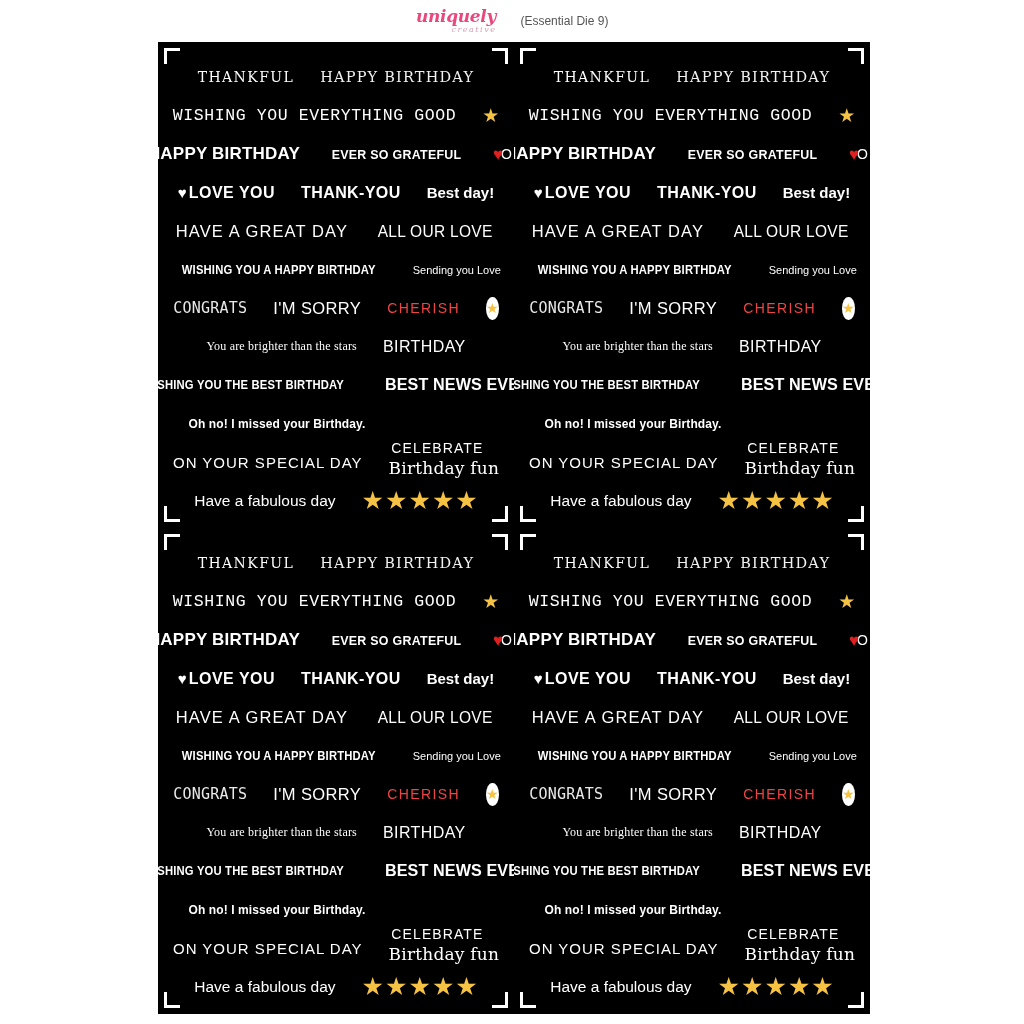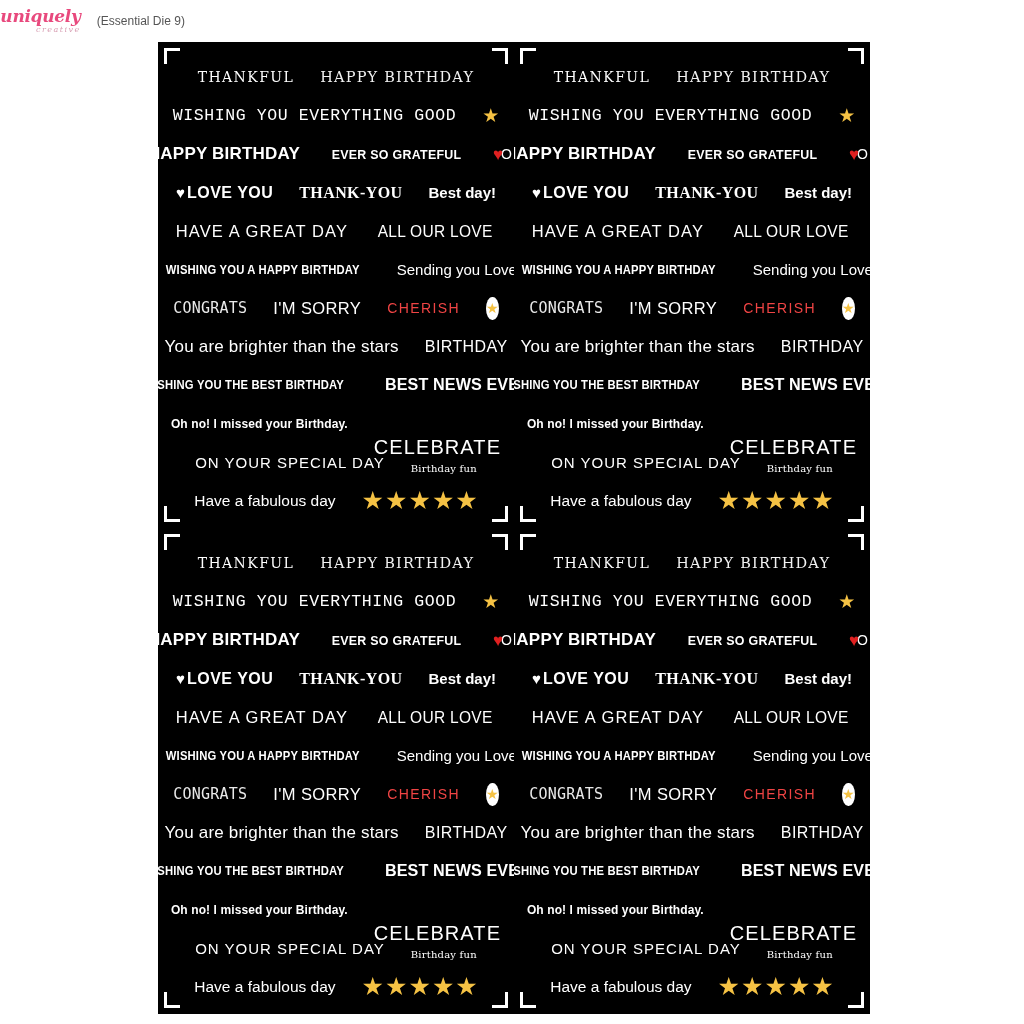--- a/index.html
+++ b/index.html
@@ -16,21 +16,22 @@
   }
 
   
   #header {
     position: absolute;
     top: 0; left: 0;
     width: 1024px;
     height: 42px;
     display: flex;
     align-items: center;
-    gap: 16px;
+    justify-content: center;
+    gap: 24px;
   }
   .brand-logo {
     display: flex;
     flex-direction: column;
     align-items: center;
     line-height: 1;
   }
   .brand-name {
     font-family: "DejaVu Serif", serif;
     font-style: italic;
@@ -173,21 +174,21 @@
   .s-you {
     font-size: 14px;
     letter-spacing: 1px;
   }
   .s-loveyou {
     font-size: 16px;
     font-weight: bold;
     letter-spacing: 0.5px;
   }
   .s-thankyou {
-    font-family: Liberation Serif, serif;
+    font-family: Liberation Sans, sans-serif;
     font-size: 16px;
     font-weight: bold;
     letter-spacing: 0.4px;
   }
   .s-bestday {
     font-size: 15px;
     font-weight: 700;
   }
   .s-greatday {
     font-size: 16.5px;
@@ -201,41 +202,41 @@
     transform: scaleX(0.94);
   }
   .s-wishhbd {
     font-family: "Liberation Sans Narrow", "Liberation Sans", sans-serif;
     font-size: 12.5px;
     font-weight: bold;
     letter-spacing: 0.2px;
     transform: scaleX(0.9);
   }
   .s-sending {
-    font-size: 15px;
+    font-size: 11px;
     font-weight: 300;
   }
   .s-congrats {
     font-family: "DejaVu Sans Mono", monospace;
     font-size: 15px;
     letter-spacing: 0.2px;
     color: #e9e9e9;
   }
   .s-imsorry {
     font-size: 16.5px;
     letter-spacing: 0.4px;
   }
   .s-cherish {
     font-size: 14px;
     letter-spacing: 1.4px;
     color: #ef4444;
   }
   .s-brighter {
-    font-family: Liberation Sans, sans-serif;
-    font-size: 17px;
+    font-family: Liberation Serif, serif;
+    font-size: 12px;
     letter-spacing: 0.2px;
   }
   .s-birthday {
     font-size: 16px;
     letter-spacing: 0.4px;
     font-weight: 300;
   }
   .s-wishbest {
     font-family: "Liberation Sans Narrow", "Liberation Sans", sans-serif;
     font-size: 12.5px;
@@ -249,33 +250,33 @@
     font-weight: bold;
     letter-spacing: 0.1px;
     transform: scaleX(0.95);
   }
   .s-ohno {
     font-size: 12px;
     font-weight: bold;
     letter-spacing: 0.1px;
   }
   .s-celebrate {
-    font-size: 20px;
+    font-size: 14px;
     letter-spacing: 1.1px;
     font-weight: 300;
     margin-top: 48px;
   }
   .s-special {
     font-size: 15px;
     letter-spacing: 1px;
     font-weight: 300;
   }
   .s-bdayfun {
     font-family: "DejaVu Serif", serif;
-    font-size: 10px;
+    font-size: 17px;
     letter-spacing: 0.2px;
     margin-top: 12px;
   }
   .s-fabulous {
     font-size: 15.5px;
     font-weight: 300;
     text-align: right;
   }
 
   .heart {

